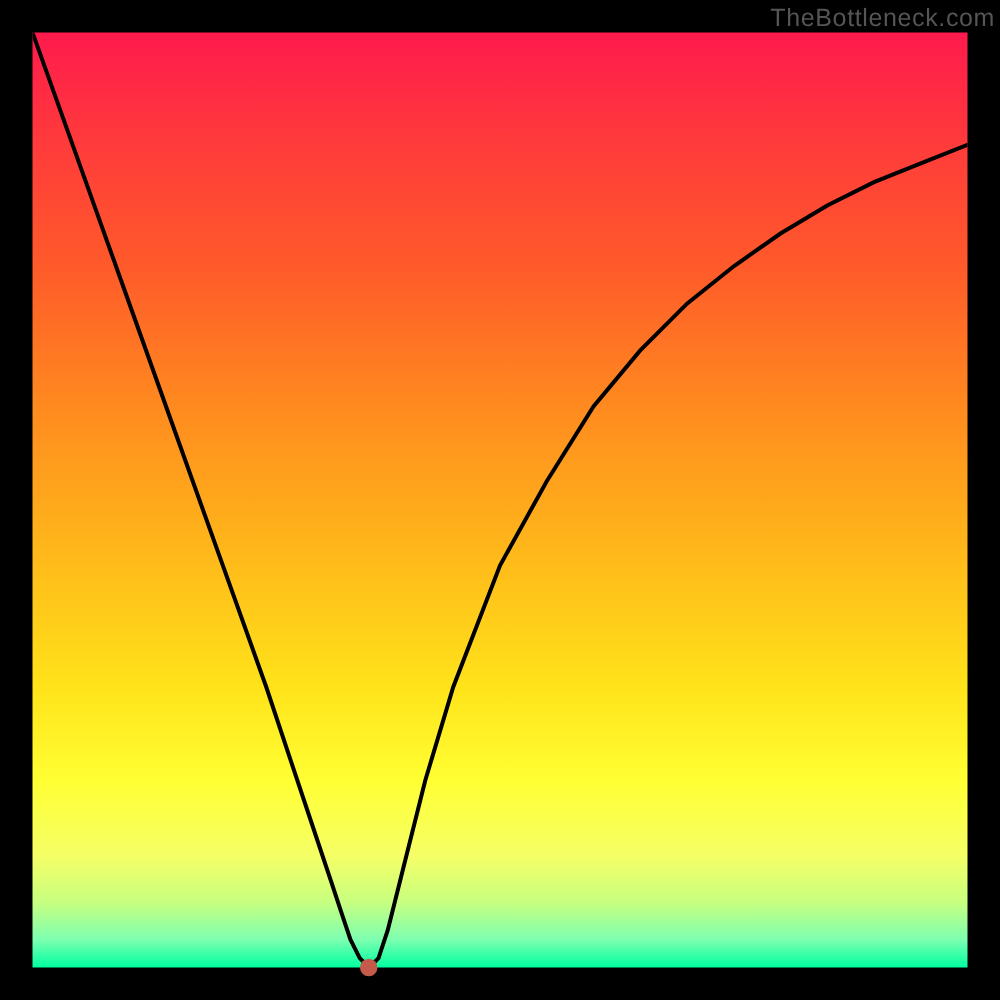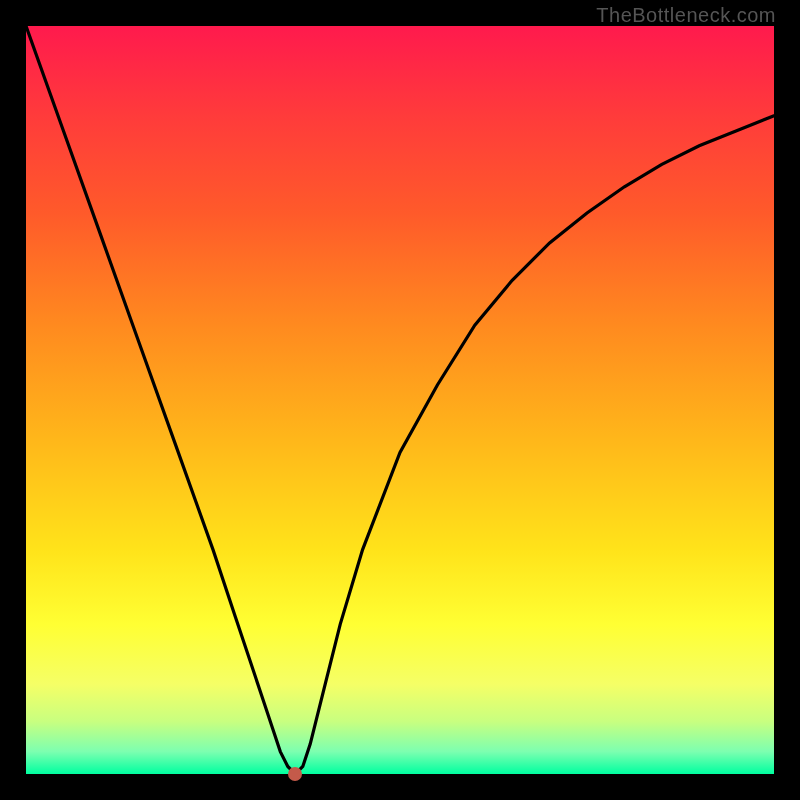--- a/index.html
+++ b/index.html
@@ -13,21 +13,21 @@
   }
   .stage {
     position: relative;
     width: 800px;
     height: 800px;
     background: #000;
   }
   .watermark {
     position: absolute;
     top: 4px;
-    right: 24px;
+    right: 4px;
     color: #555;
     font-size: 20px;
     font-weight: 500;
     letter-spacing: 0.5px;
     z-index: 10;
   }
   .plot-area {
     position: absolute;
     left: 26px;
     top: 26px;

